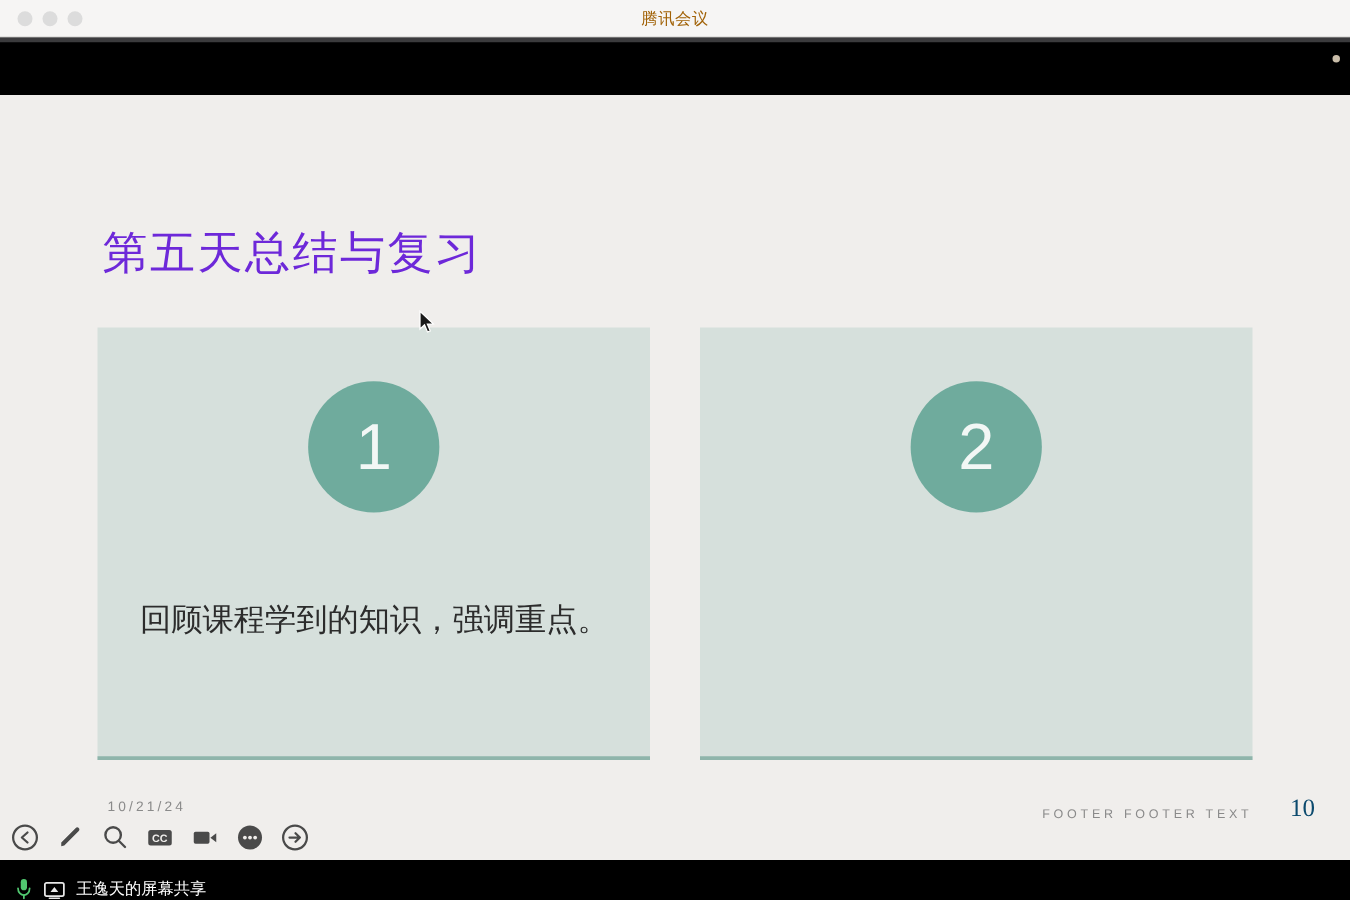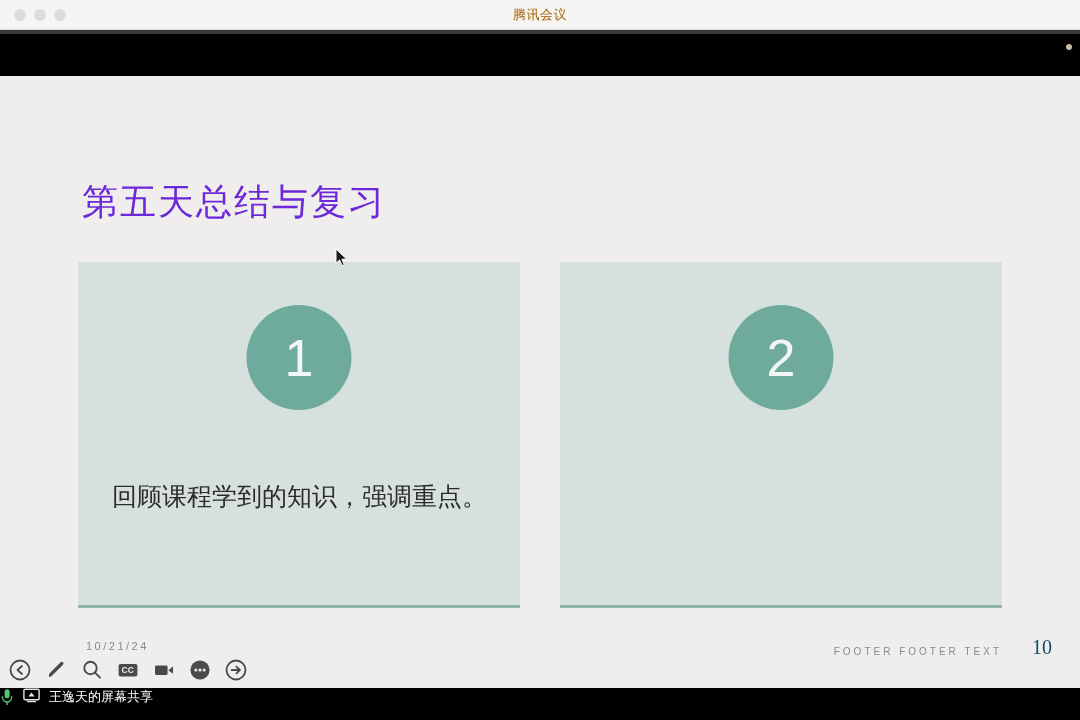--- a/index.html
+++ b/index.html
@@ -102,21 +102,22 @@
     width: 24px; height: 24px;
     display: flex; align-items: center; justify-content: center;
     color: #6d28d9;
   }
   .tb-btn svg { display: block; }
 
   
   .statusbar {
     position: absolute; left: 0; top: 688px; width: 1080px; height: 32px;
     background: #000;
-    display: flex; align-items: flex-start; gap: 9px;
+    display: flex; align-items: flex-end; gap: 9px;
+    padding-left: 12px;
     color: #ffffff; font-size: 13px;
   }
   .status-icon { display: flex; align-items: center; }
   .status-label { white-space: nowrap; }
 
   
   .cursor {
     position: absolute; left: 335px; top: 172px;
     width: 14px; height: 20px;
     pointer-events: none;

